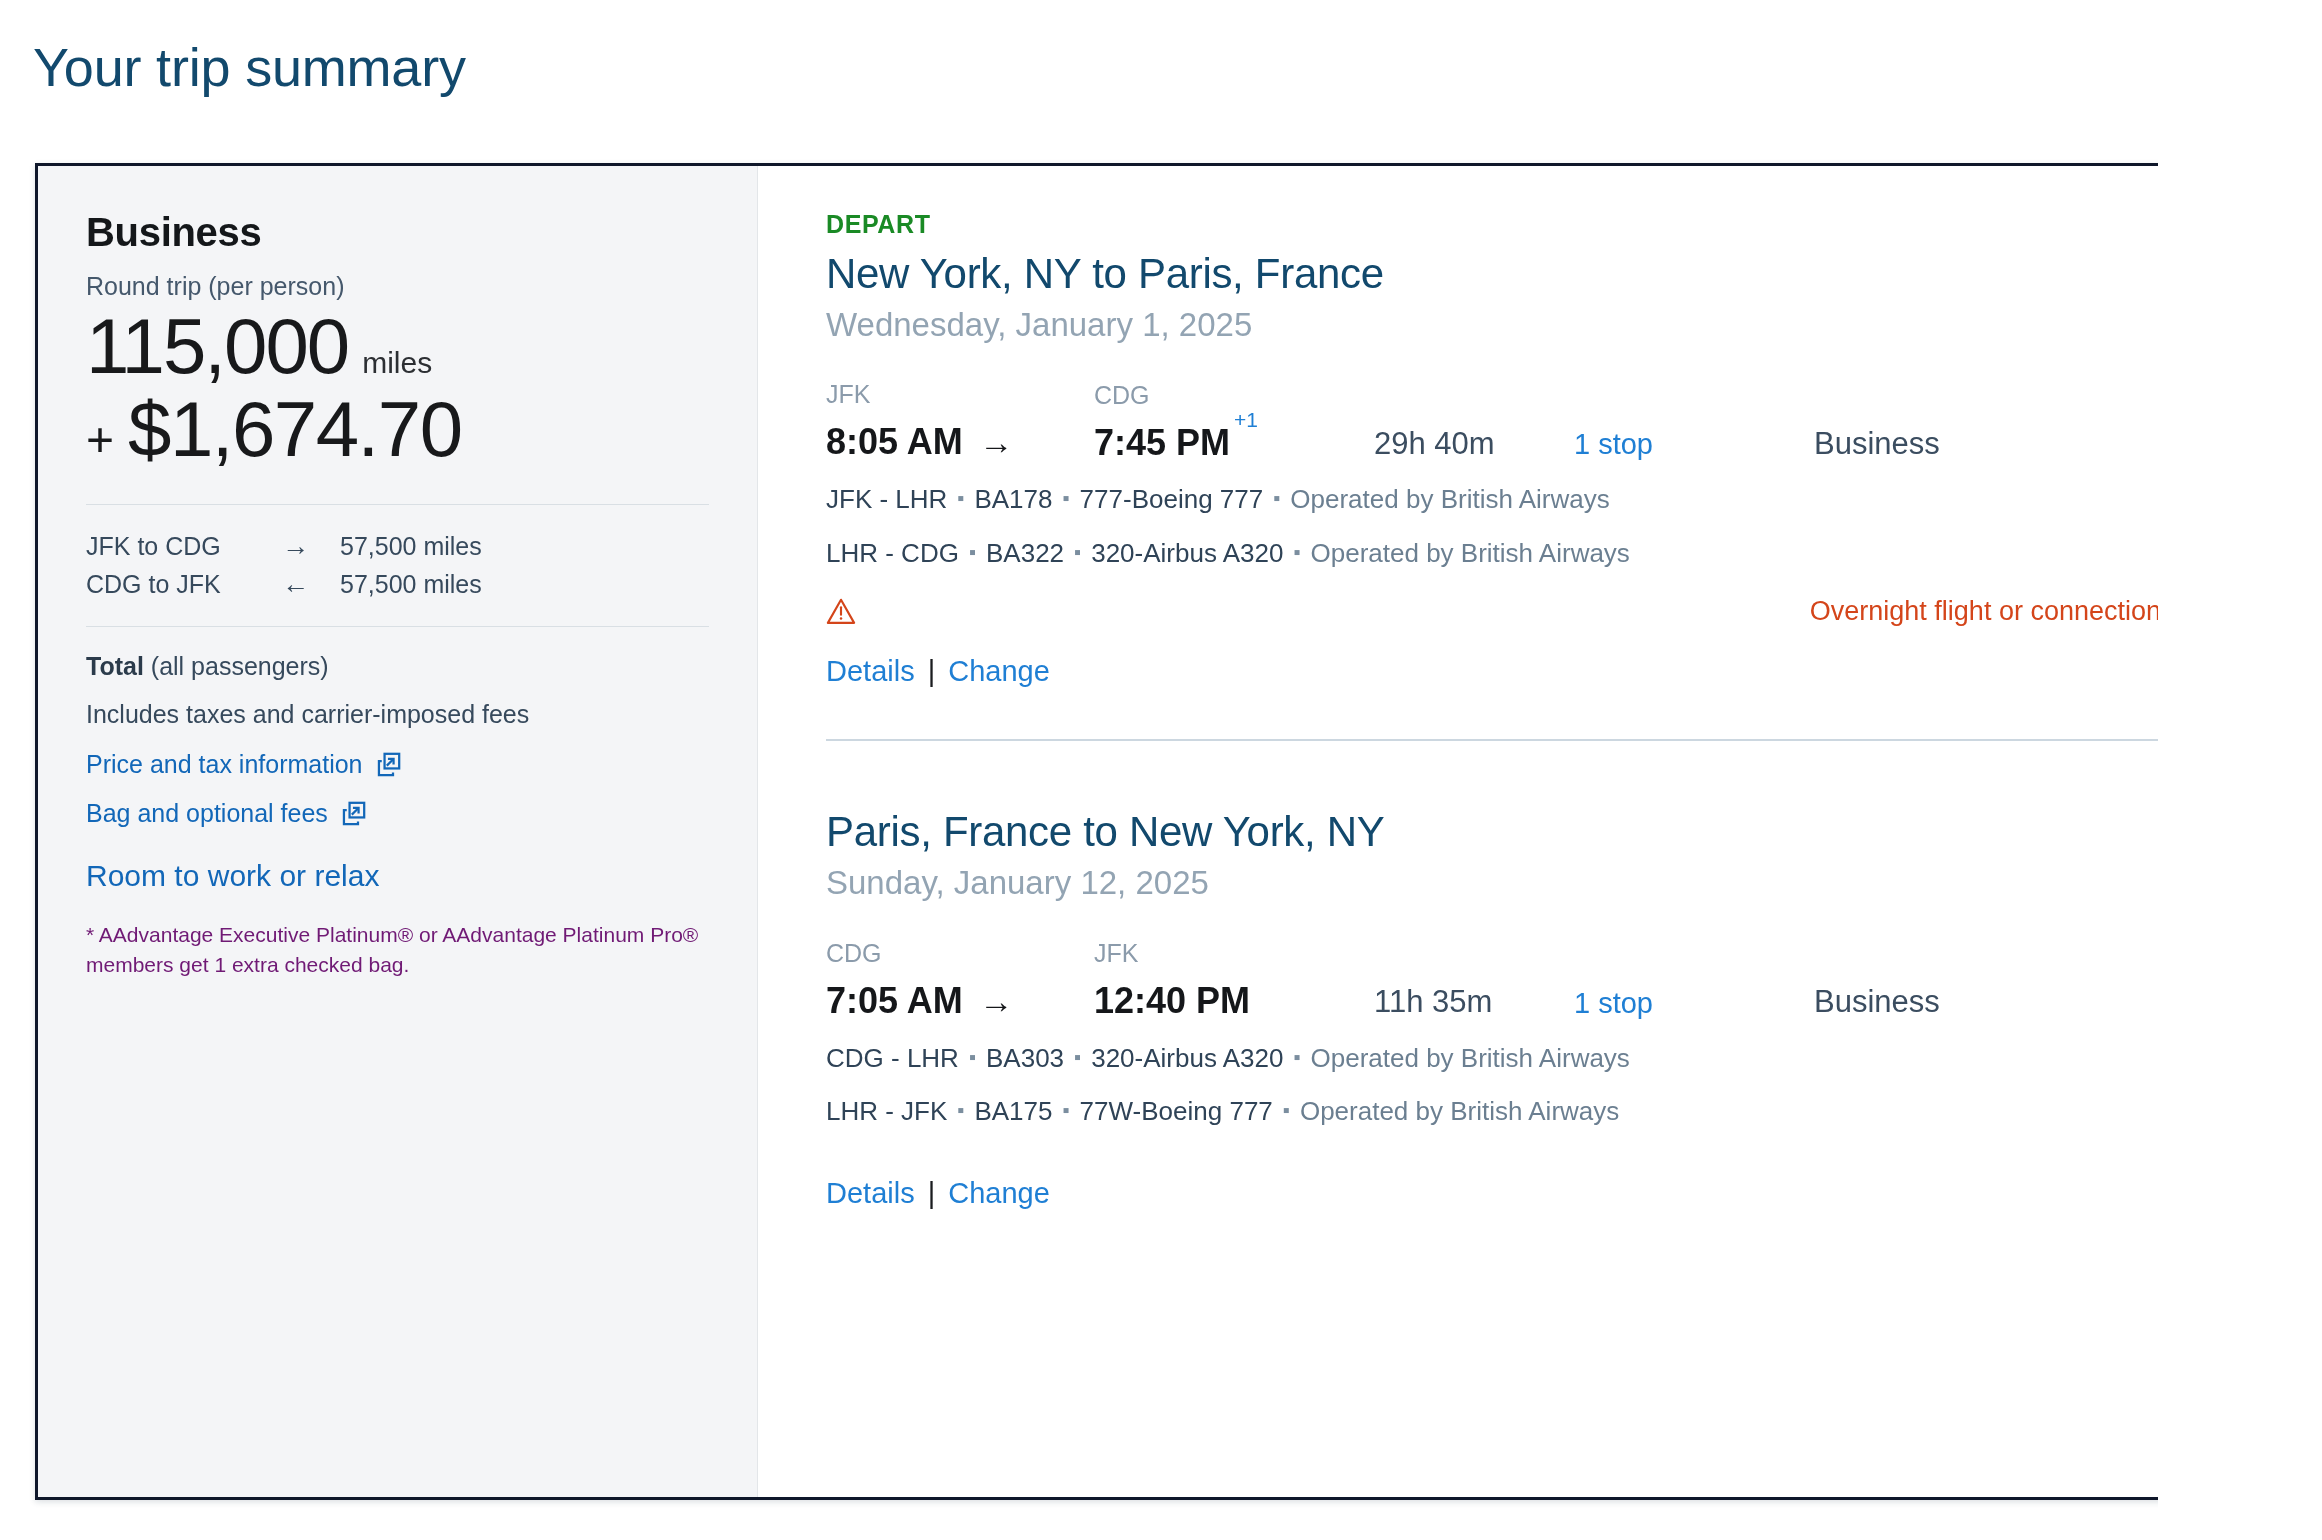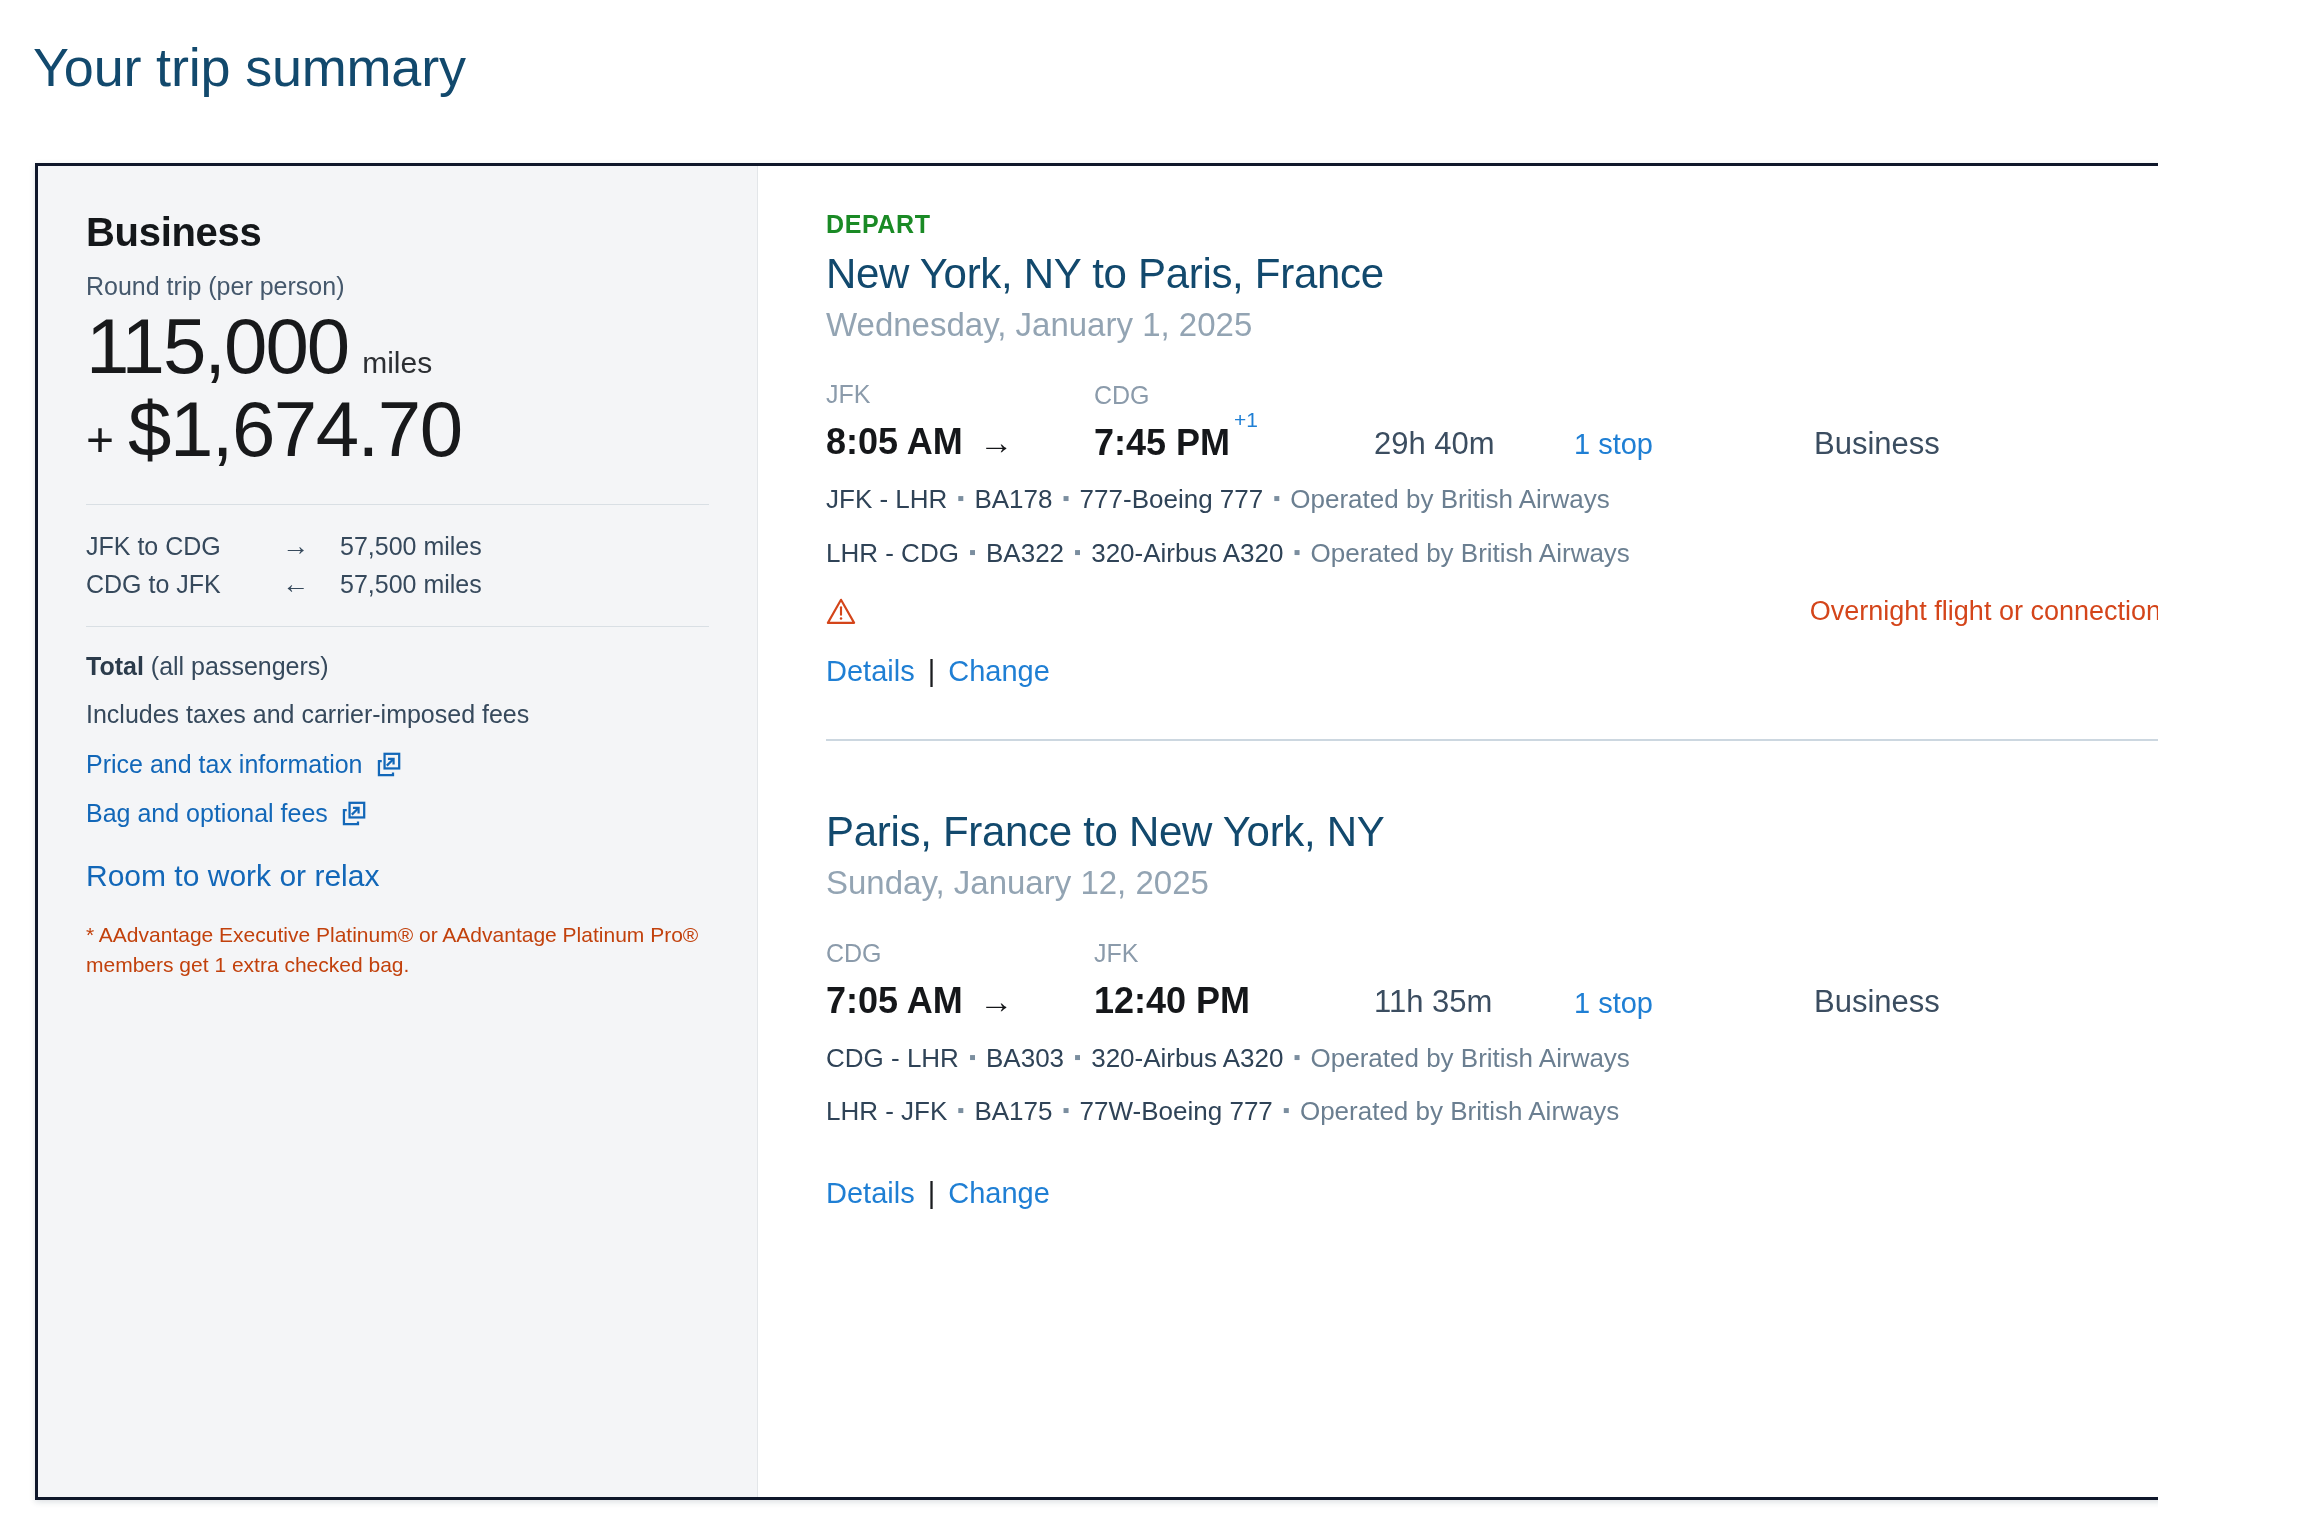--- a/index.html
+++ b/index.html
@@ -179,21 +179,21 @@
   }
   .perks-list li {
     margin-top: 11px;
     line-height: 1.25;
   }
   .perks-list li sup { font-size: 17px; }
 
   .footnote {
     margin-top: 26px;
     font-size: 21px;
-    color: #c2410c;
+    color: #701a75;
     line-height: 1.42;
     max-width: 625px;
   }
 
   
   .itinerary-panel {
     flex: 1 1 auto;
     background: #ffffff;
     padding: 43px 56px 0 68px;
     box-sizing: border-box;

